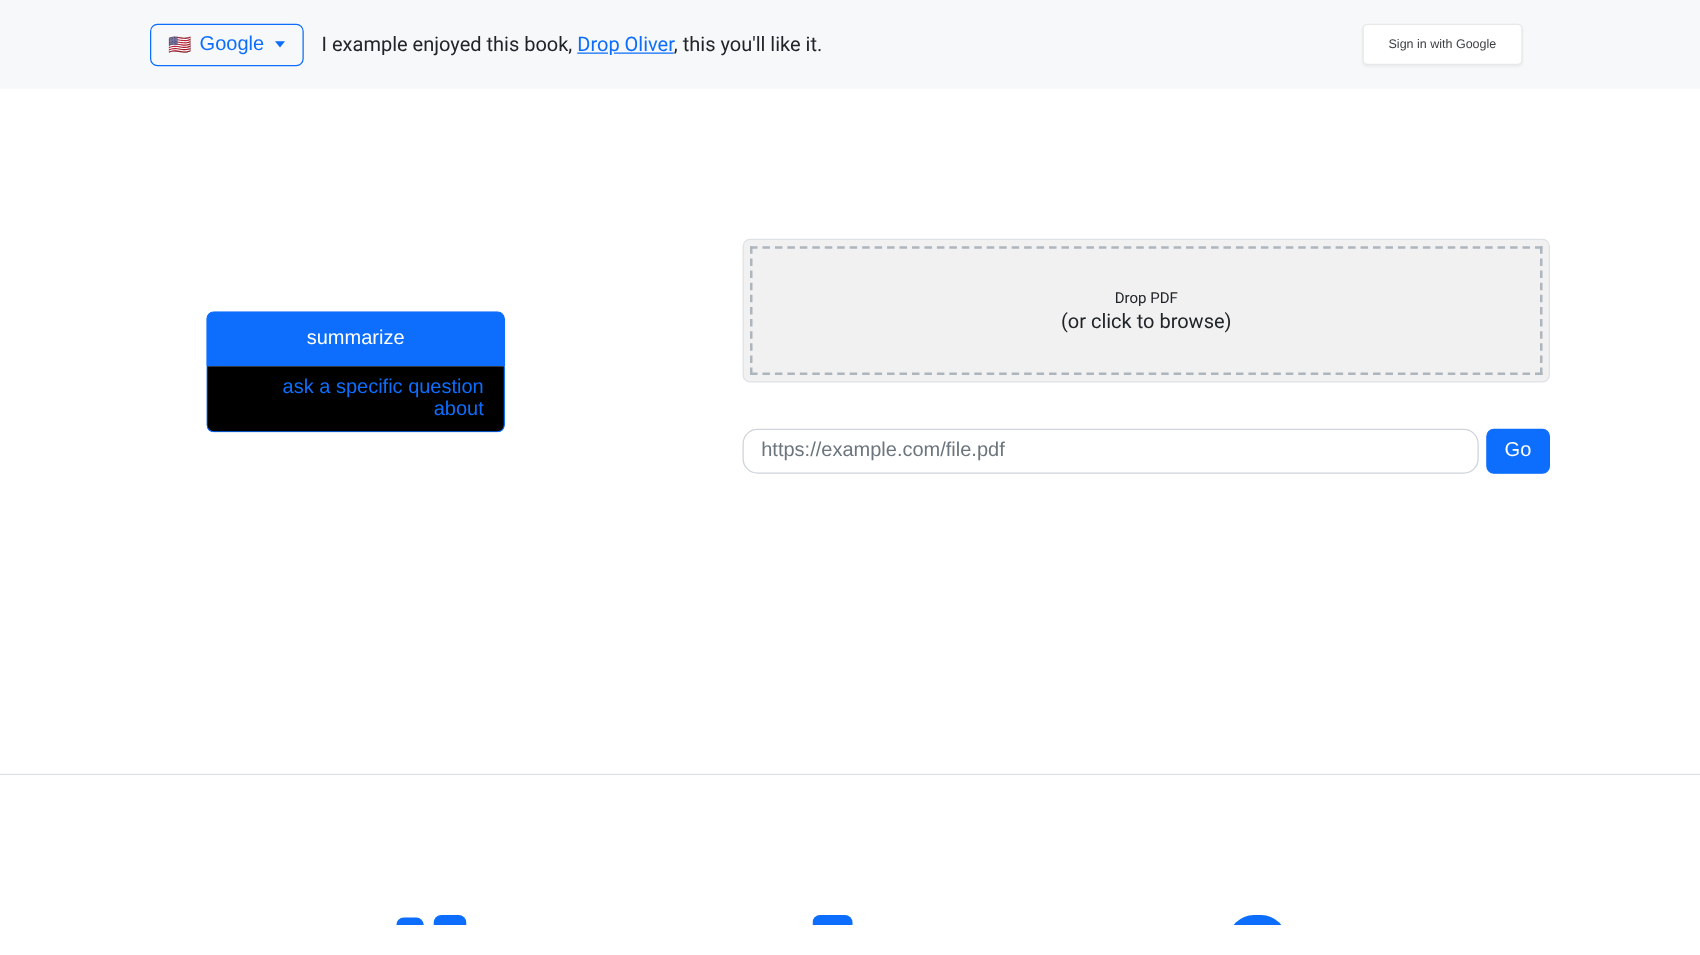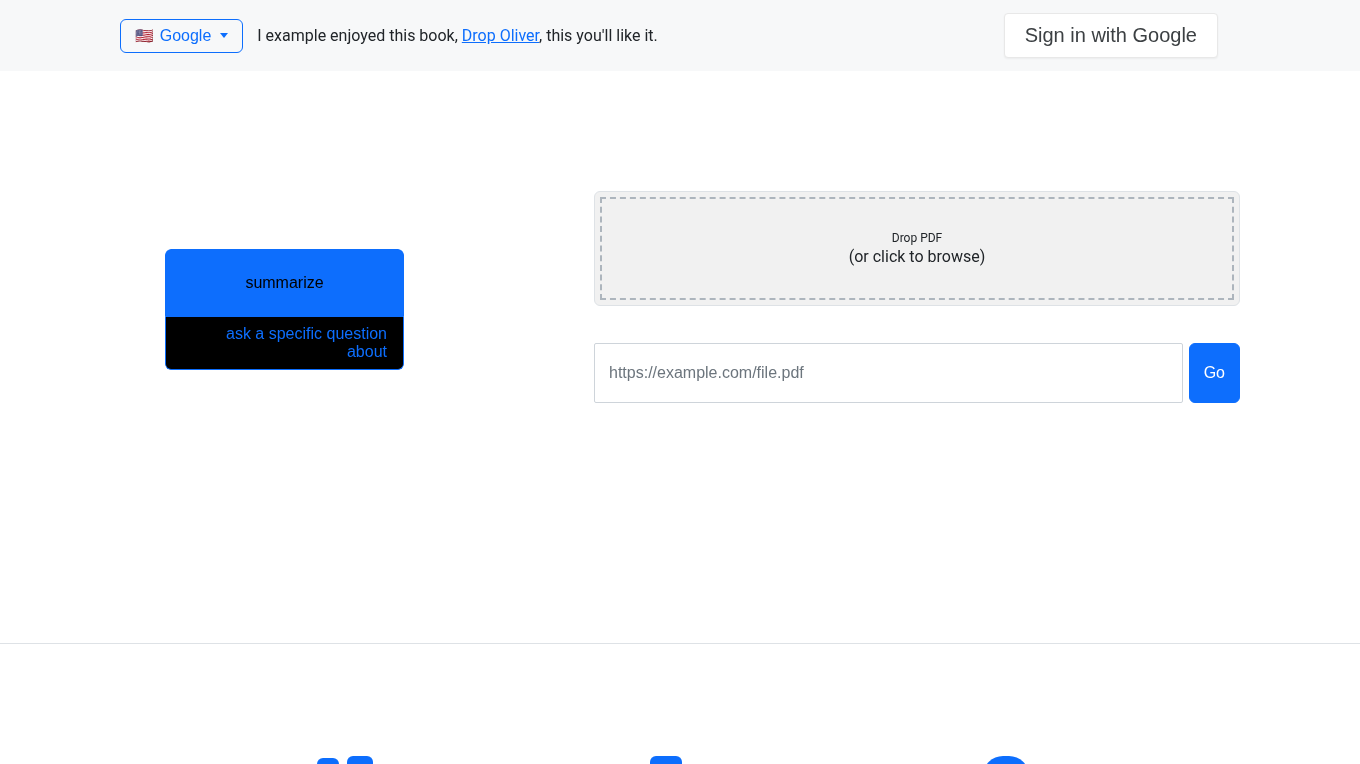--- a/index.html
+++ b/index.html
@@ -67,21 +67,21 @@
       color: #0d6efd;
       text-decoration: underline;
       cursor: pointer;
     }
     
     .signin-btn {
       background: #ffffff;
       border: 1px solid #e8e8e8;
       border-radius: 4px;
       padding: 10px 20px;
-      font-size: 20px;
+      font-size: 10px;
       color: #3c4043;
       cursor: pointer;
       box-shadow: 0 1px 2px rgba(0,0,0,0.05);
       margin-right: 122px;
     }
     
     .main-content {
       display: flex;
       padding: 0 120px;
       margin-top: 120px;
@@ -100,23 +100,23 @@
     .button-group {
       display: flex;
       flex-direction: column;
       width: 239px;
       border-radius: 6px;
       overflow: hidden;
     }
     
     .btn-primary {
       background: #0d6efd;
-      color: #000000;
+      color: #ffffff;
       border: 1px solid #0d6efd;
-      padding: 24px 16px;
+      padding: 12px 16px;
       font-size: 16px;
       text-align: center;
       cursor: pointer;
       border-radius: 6px 6px 0 0;
     }
     
     .btn-outline {
       background: #000000;
       color: #0d6efd;
       border: 1px solid #0d6efd;
@@ -161,36 +161,36 @@
     
     .url-row {
       display: flex;
       gap: 6px;
       margin-top: 37px;
     }
     
     .url-input {
       flex: 1;
       border: 1px solid #ced4da;
-      border-radius: 2px;
+      border-radius: 12px;
       padding: 8px 14px;
       font-size: 16px;
       color: #212529;
     }
     
     .url-input::placeholder {
       color: #6c757d;
     }
     
     .go-btn {
       background: #0d6efd;
       color: #ffffff;
       border: 1px solid #0d6efd;
       border-radius: 6px;
-      padding: 20px 14px;
+      padding: 8px 14px;
       font-size: 16px;
       cursor: pointer;
     }
     
     .divider {
       border-top: 1px solid #dee2e6;
       margin-top: 240px;
     }
     
     .bottom-section {

